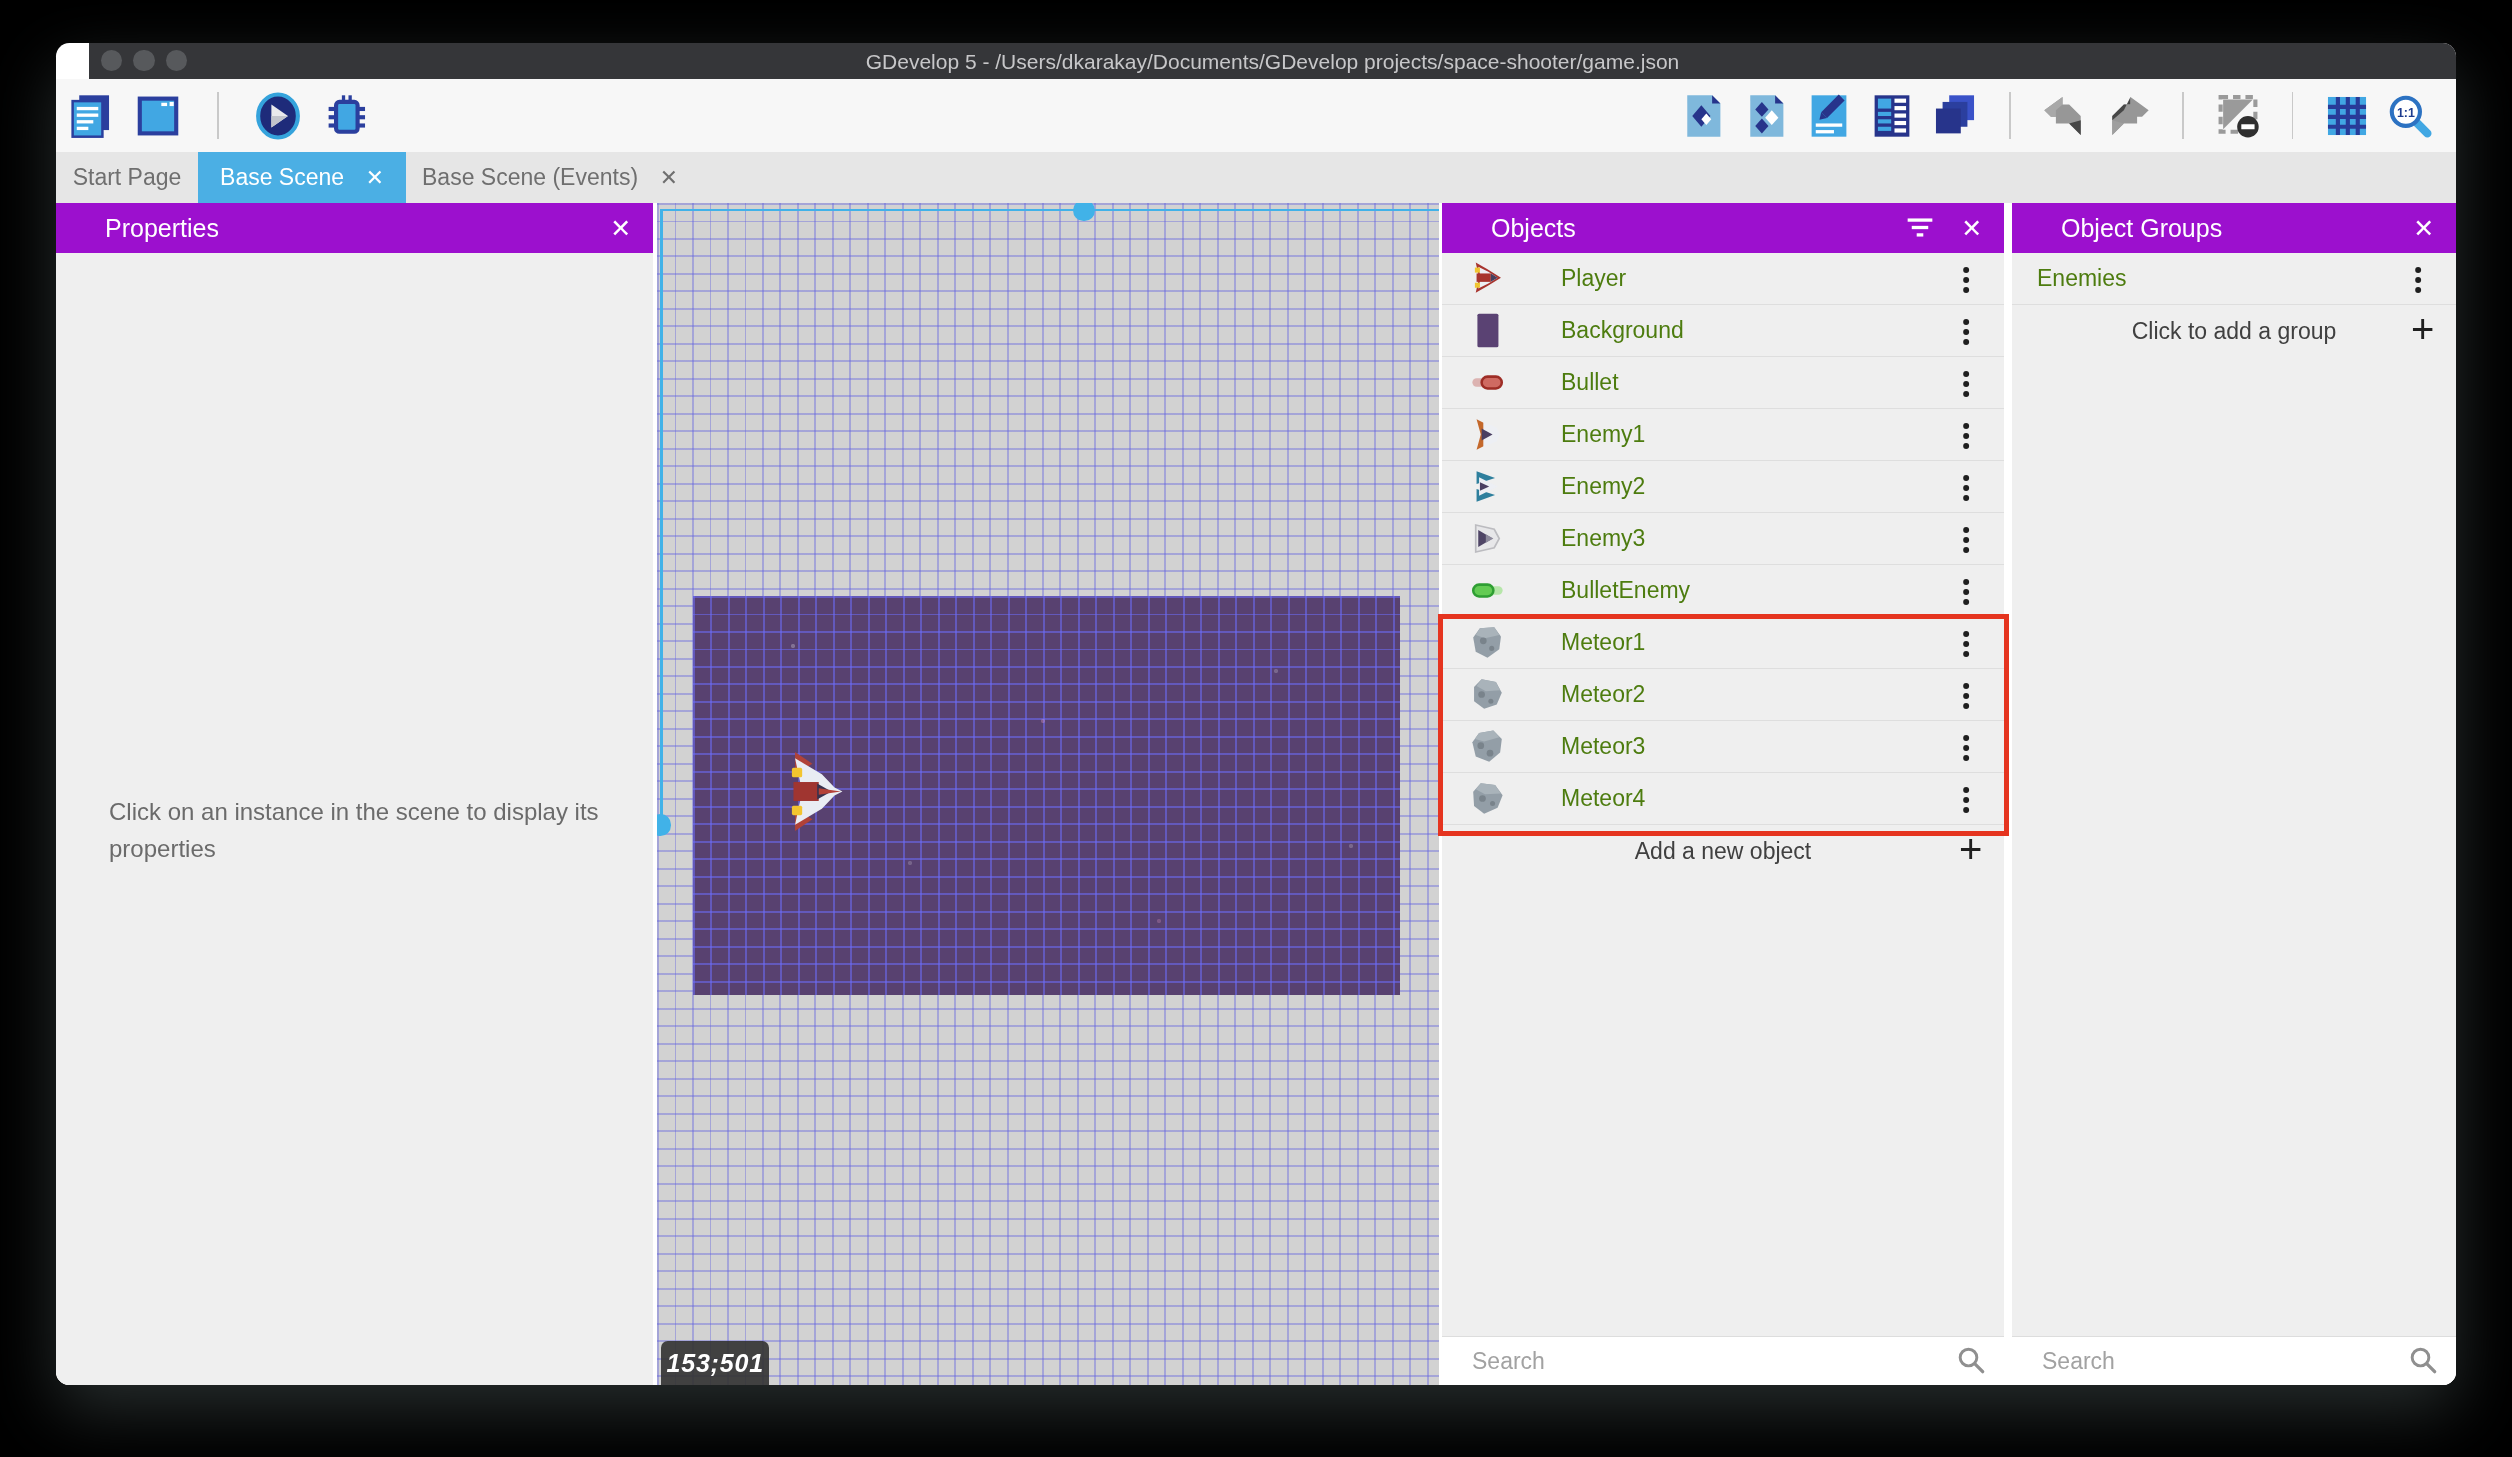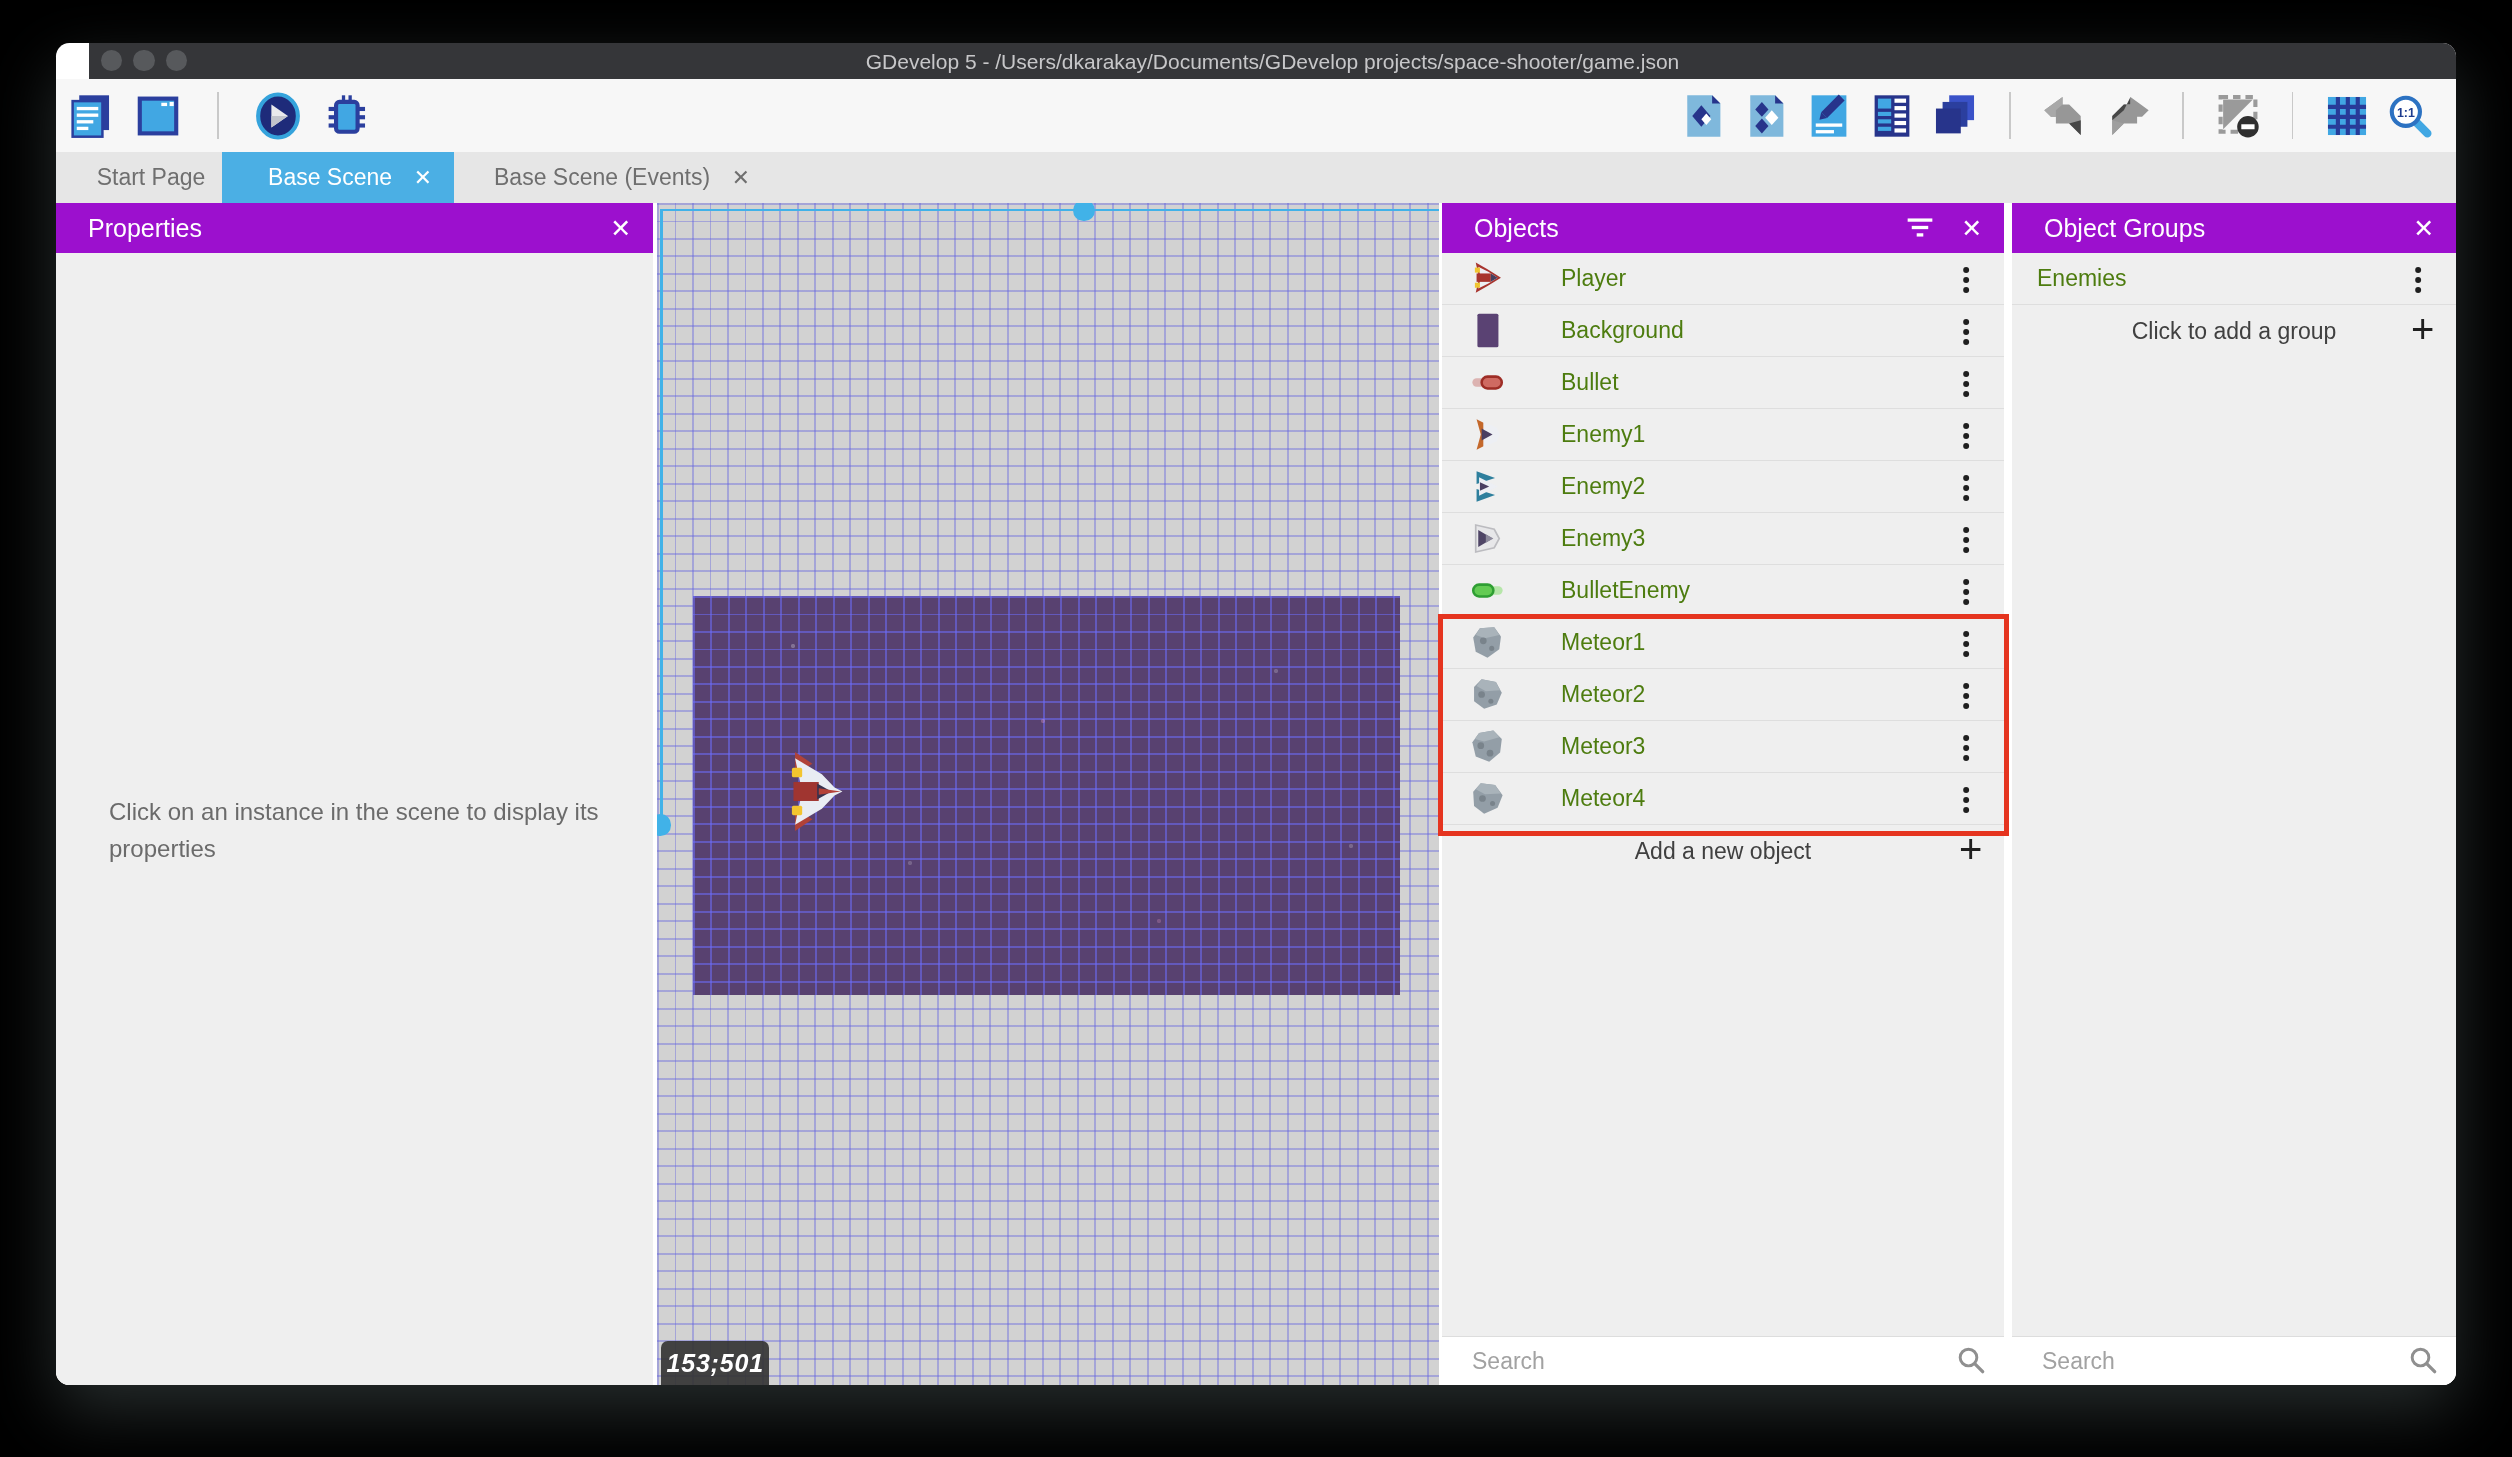--- a/index.html
+++ b/index.html
@@ -23,30 +23,30 @@
   }
   
   #toolbar{position:relative;height:73px;background:#f7f7f7;display:flex;align-items:center;}
   .tb-ic{width:48px;height:48px;flex:0 0 auto;display:flex;align-items:center;justify-content:center;}
   .tb-ic svg{width:48px;height:48px;display:block;}
   .tb-sep{width:1.7px;height:47px;background:#c9c9c9;margin:0 15px;flex:0 0 auto;}
   #tb-left{display:flex;align-items:center;margin-left:10px;gap:20px;}
   #tb-right{display:flex;align-items:center;margin-left:auto;margin-right:21.7px;gap:15px;}
   
   #tabbar{height:51px;background:#e6e6e6;display:flex;align-items:stretch;}
-  .tab{display:flex;align-items:center;justify-content:center;gap:21.7px;font-size:23px;color:#6f6f6f;cursor:default;padding-left:24px;}
+  .tab{display:flex;align-items:center;justify-content:center;gap:21.7px;font-size:23px;color:#6f6f6f;cursor:default;}
   .tab .x{font-size:21.7px;color:#6f6f6f;}
   .tab.active{background:var(--tab-cyan);color:#fff;}
   .tab.active .x{color:#fff;}
   
   #content{position:absolute;top:160px;left:0;right:0;bottom:0;background:#ffffff;}
   .panel{position:absolute;top:0;bottom:0;background:#efefef;overflow:visible;}
   .panel-header{
     height:50px;background:var(--purple);color:#fff;display:flex;align-items:center;
-    font-size:25px;padding-left:32px;position:relative;
+    font-size:25px;padding-left:49px;position:relative;
   }
   .panel-header .hx{position:absolute;right:21.7px;top:0;height:50px;display:flex;align-items:center;font-size:25px;color:#fff;}
   .panel-header .hfilter{position:absolute;right:70px;top:11.7px;}
   
   #propPanel{left:0;width:597px;border-bottom-left-radius:11.7px;}
   .prop-empty{
     width:491px;margin:540px auto 0 auto;text-align:left;color:#6b6b6b;
     font-size:24px;line-height:1.55;
   }
   

